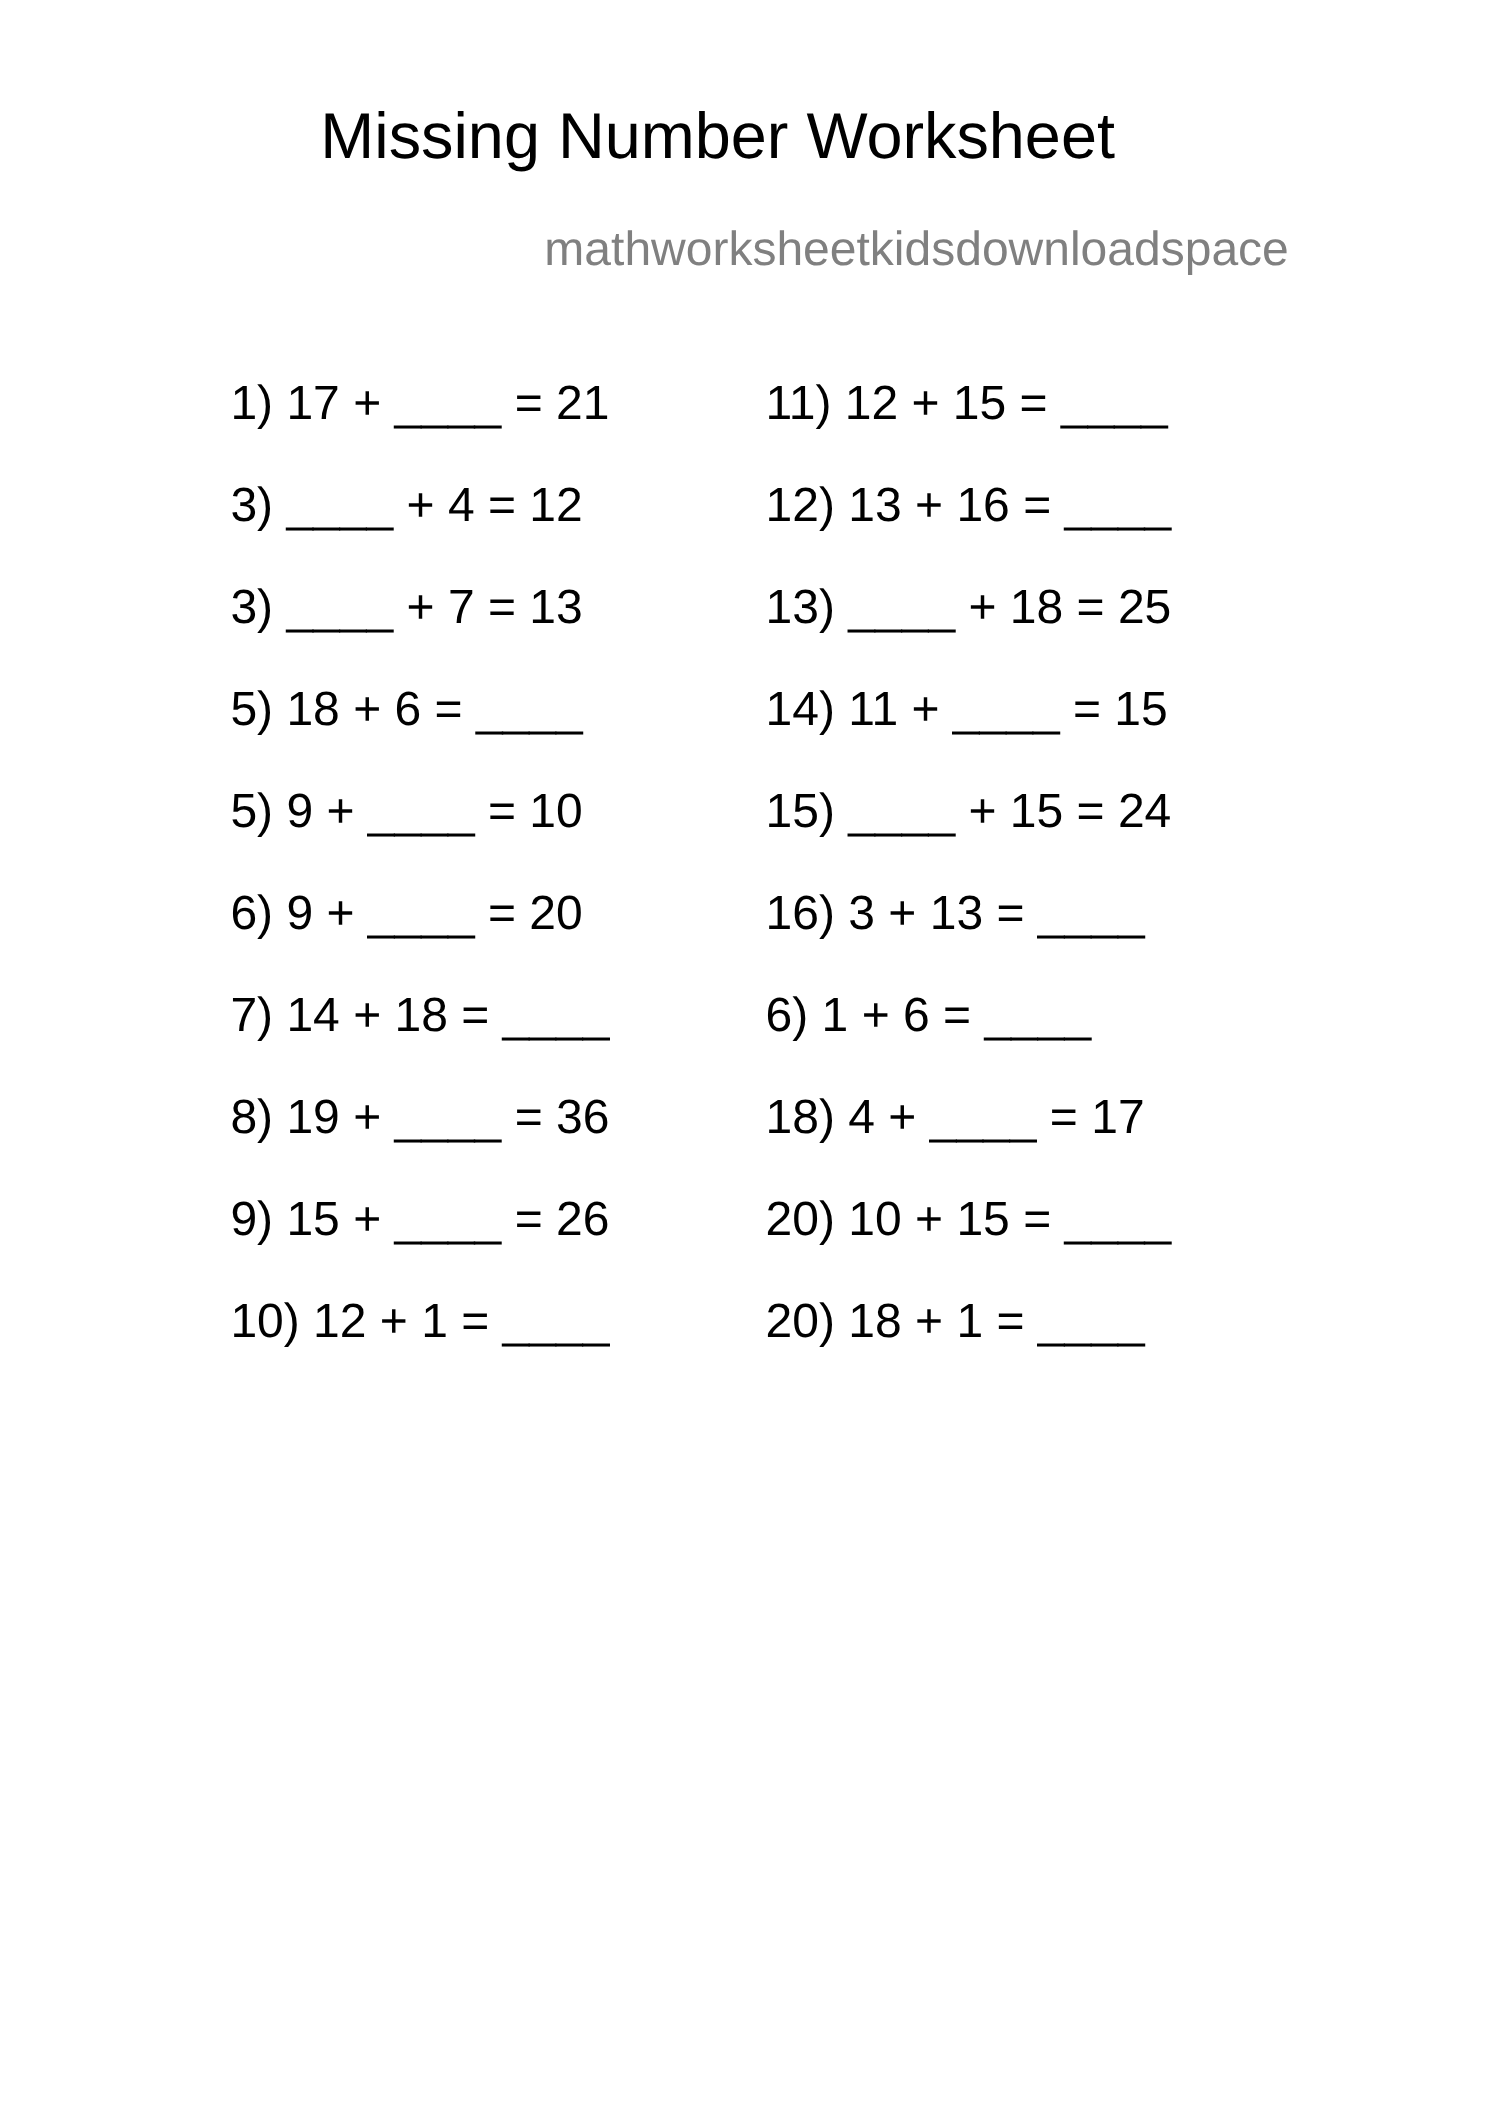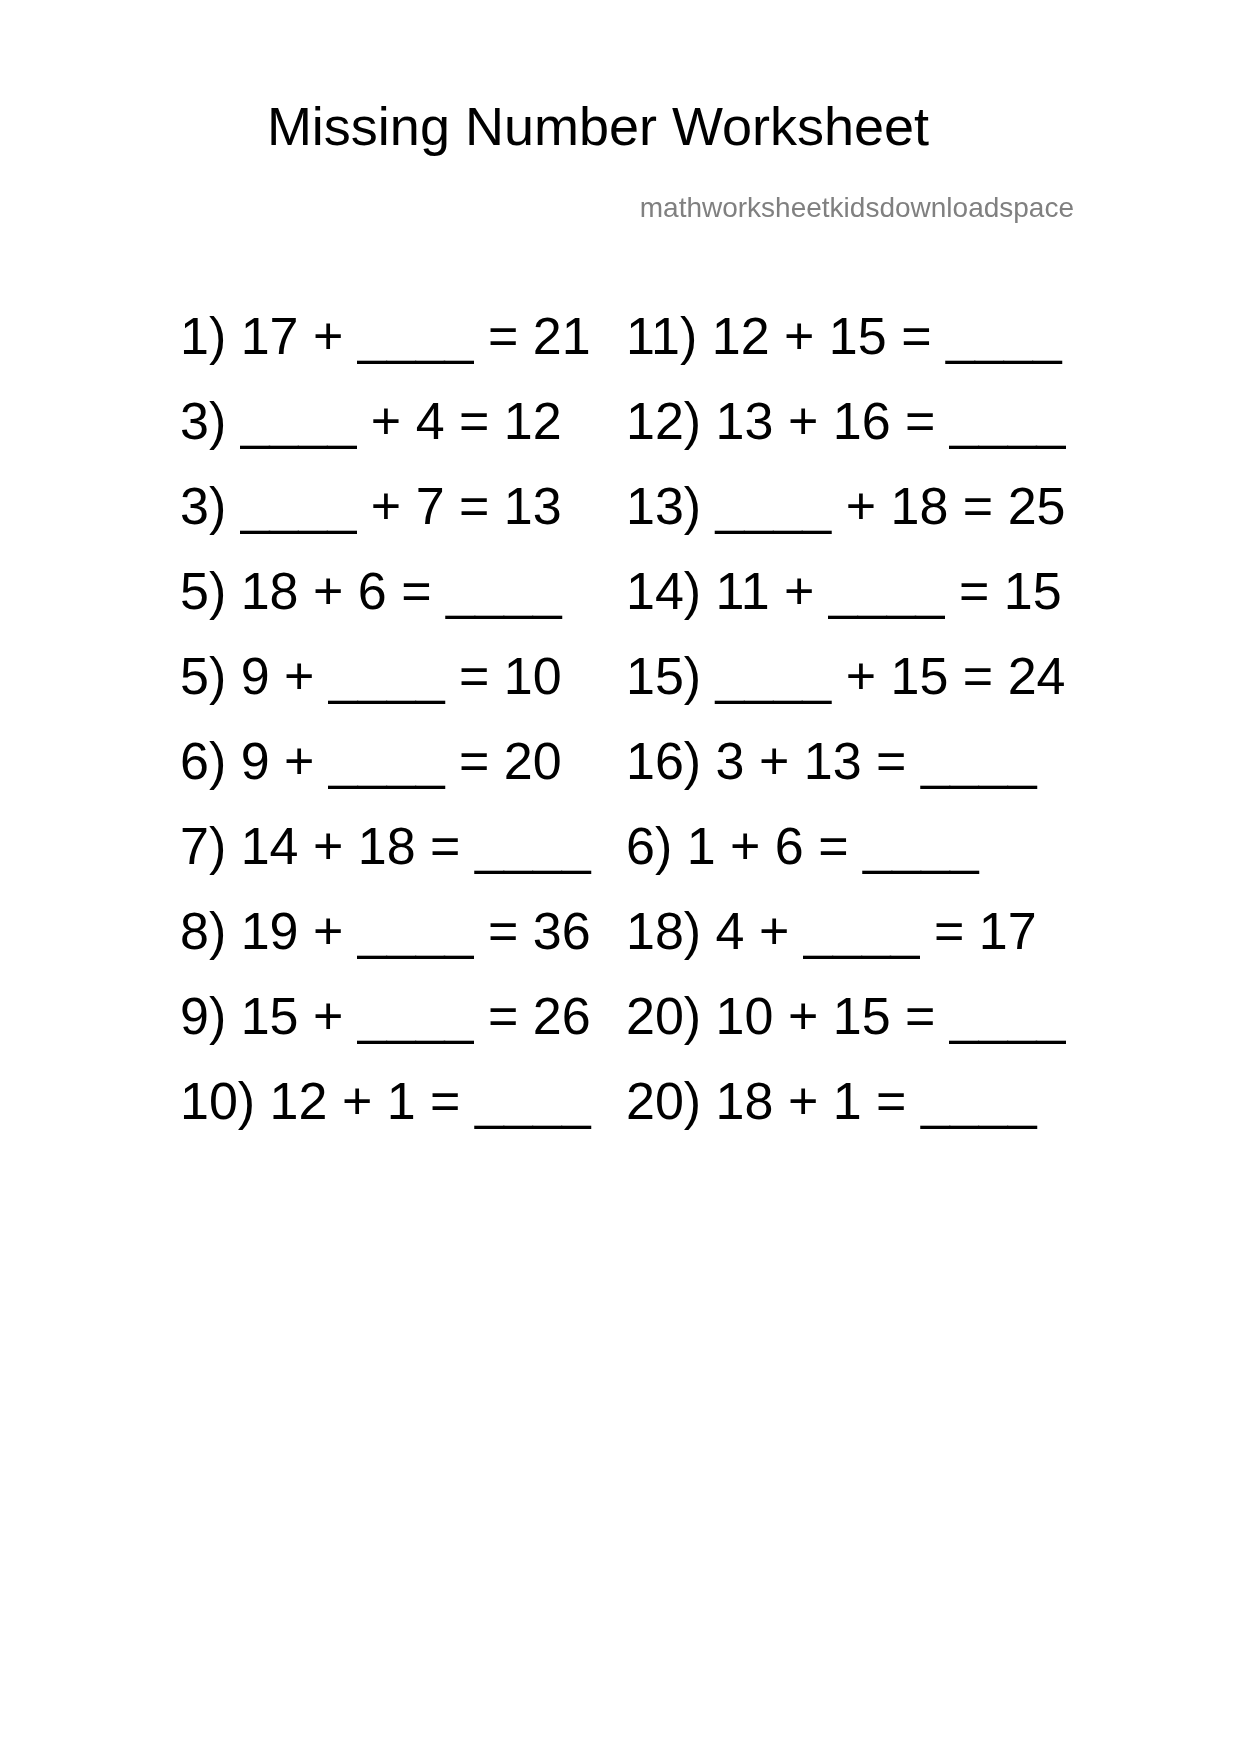--- a/index.html
+++ b/index.html
@@ -12,47 +12,47 @@
       height: 1754px;
       position: relative;
       overflow: hidden;
       font-family: "Liberation Sans", sans-serif;
       color: #000000;
     }
     .title {
       position: absolute;
       left: 0;
       width: 1196px;
-      top: 96px;
+      top: 84px;
       text-align: center;
       font-size: 54px;
       line-height: 60px;
       font-weight: normal;
       margin: 0;
     }
     .subtitle {
       position: absolute;
       right: 166px;
       top: 186px;
-      font-size: 28px;
+      font-size: 40px;
       line-height: 44px;
       color: #808080;
       white-space: nowrap;
     }
     .column {
       position: absolute;
       top: 0;
     }
     .col-left { left: 180px; }
     .col-right { left: 626px; }
     .problem {
       position: absolute;
-      left: 0;
+      left: 12px;
       white-space: pre;
-      font-size: 52px;
+      font-size: 40px;
       line-height: 44px;
       color: #000000;
     }
   </style>
 </head>
 <body>
 
 <h1 class="title">Missing Number Worksheet</h1>
 <div class="subtitle">mathworksheetkidsdownloadspace</div>
 

